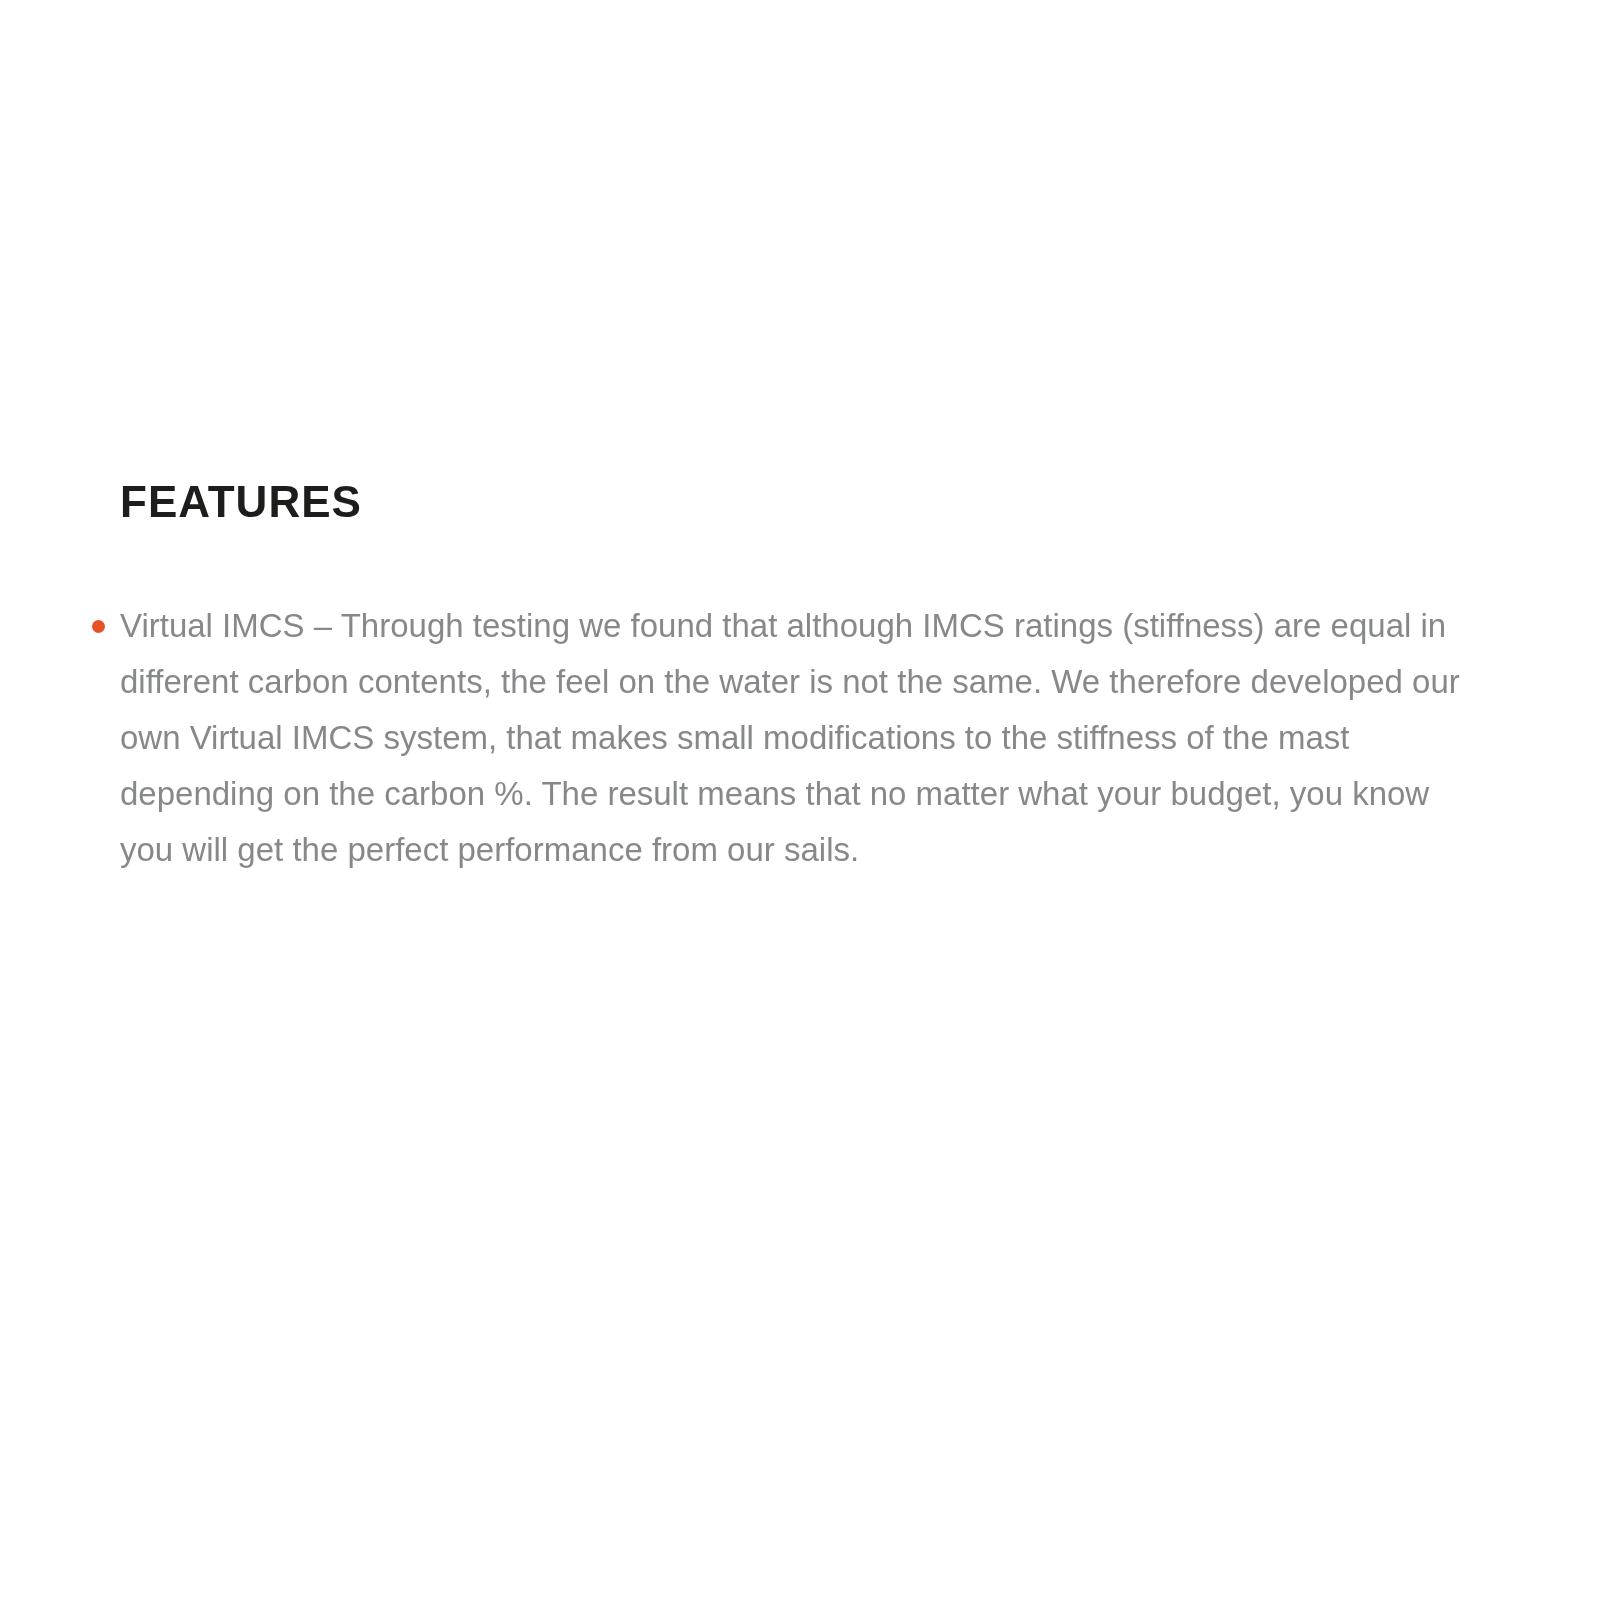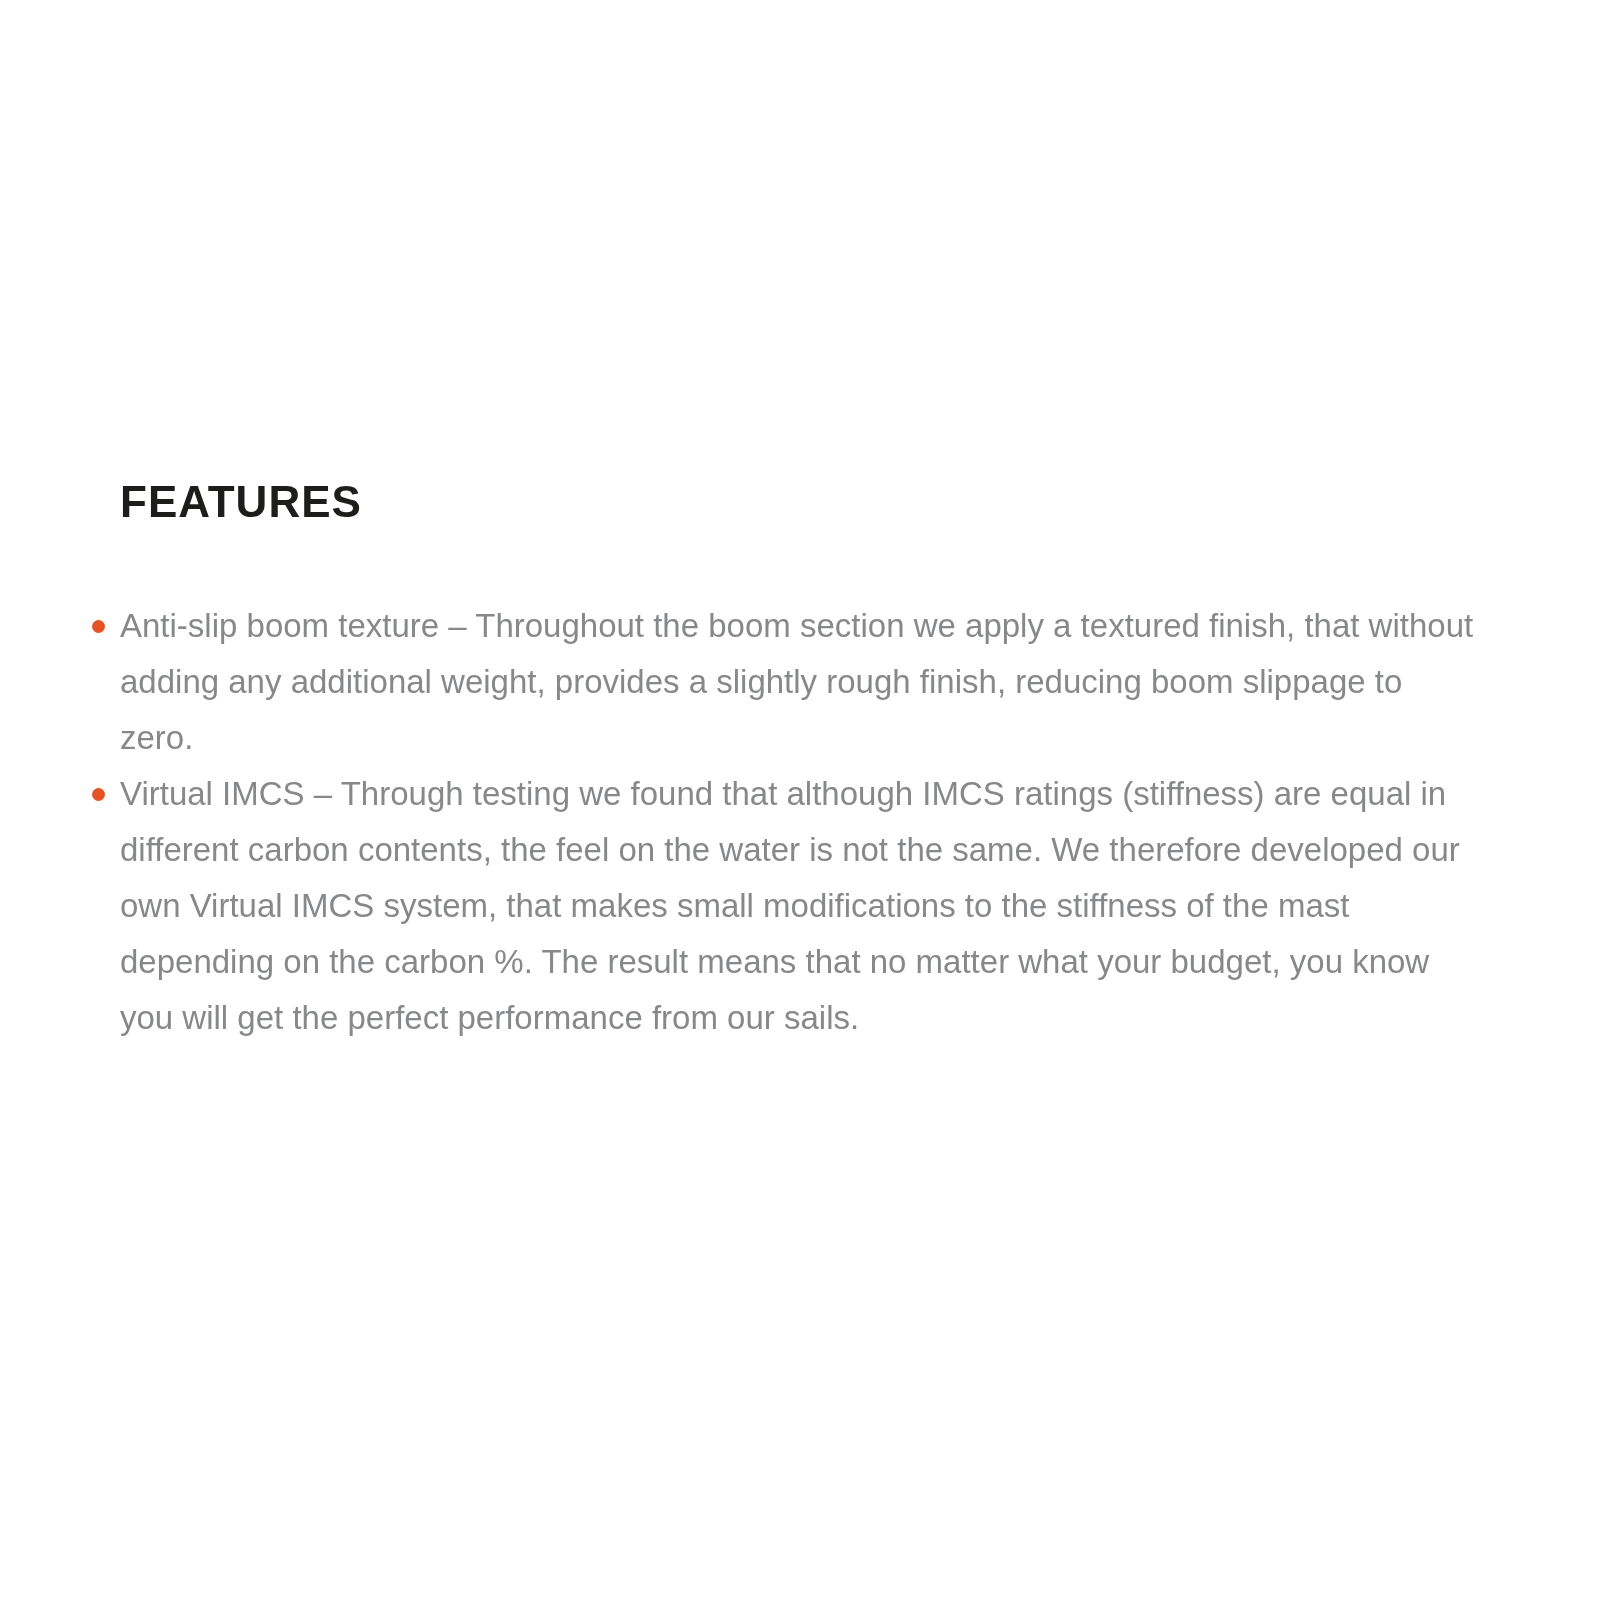--- a/index.html
+++ b/index.html
@@ -54,20 +54,16 @@
 </style>
 </head>
 <body style="background: rgb(255, 255, 255);">
 
 <div class="canvas">
   <h2 class="section-heading">FEATURES</h2>
 
   <ul class="features-list">
       <li class="feature-item">
         <span class="bullet-dot"></span>
-        <span class="bullet-text">Anti-slip boom texture – Throughout the boom section we apply a textured finish, that without adding any additional weight, provides a slightly rough finish, reducing boom slippage to zero.</span>
-      </li>
-      <li class="feature-item">
-        <span class="bullet-dot"></span>
         <span class="bullet-text">Virtual IMCS – Through testing we found that although IMCS ratings (stiffness) are equal in different carbon contents, the feel on the water is not the same. We therefore developed our own Virtual IMCS system, that makes small modifications to the stiffness of the mast depending on the carbon %. The result means that no matter what your budget, you know you will get the perfect performance from our sails.</span>
       </li>
     </ul>
 </div>
 
 </body></html>

